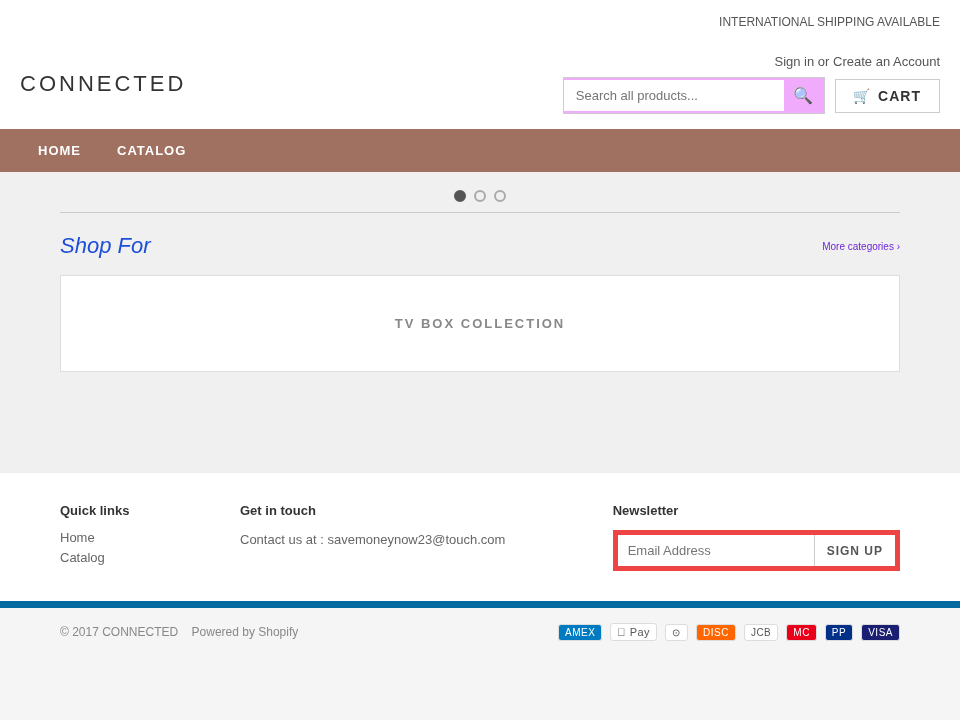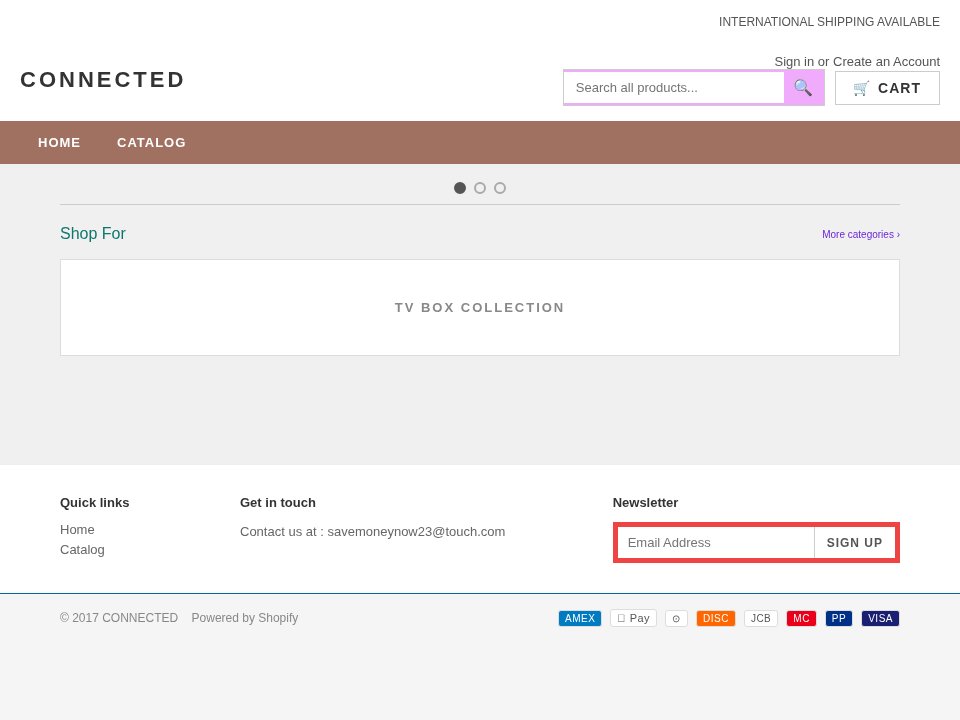--- a/index.html
+++ b/index.html
@@ -17,28 +17,29 @@
     
     .header {
       background: #fff;
       display: flex;
       align-items: center;
       justify-content: space-between;
       padding: 10px 20px 15px 20px;
     }
     .logo {
       font-size: 22px;
-      font-weight: bold;
+      font-weight: normal;
       letter-spacing: 3px;
       color: #333;
     }
     .header-right {
       display: flex;
       flex-direction: column;
       align-items: flex-end;
+      gap: 8px;
     }
     .auth-links {
       font-size: 13px;
       color: #555;
     }
     .auth-links a {
       color: #555;
       text-decoration: none;
     }
     .header-actions {
@@ -134,22 +135,23 @@
     .shop-section {
       padding: 20px 60px 30px 60px;
     }
     .shop-header {
       display: flex;
       justify-content: space-between;
       align-items: center;
       margin-bottom: 16px;
     }
     .shop-title {
-      font-size: 16px;
-      color: #0f766e;
+      font-size: 22px;
+      font-style: italic;
+      color: #1d4ed8;
       font-weight: normal;
     }
     .more-categories {
       font-size: 10px;
       color: #6d28d9;
       text-decoration: none;
     }
     .category-card {
       background: #fff;
       border: 1px solid #ddd;
@@ -229,21 +231,21 @@
       letter-spacing: 1px;
     }
     .footer-bottom {
       background: #f5f5f5;
       padding: 15px 60px;
       display: flex;
       justify-content: space-between;
       align-items: center;
       font-size: 12px;
       color: #888;
-      border-top: 1px solid #0369a1;
+      border-top: 7px solid #0369a1;
     }
     .footer-bottom a {
       color: #888;
       text-decoration: none;
     }
     .payment-icons {
       display: flex;
       align-items: center;
       gap: 8px;
     }

